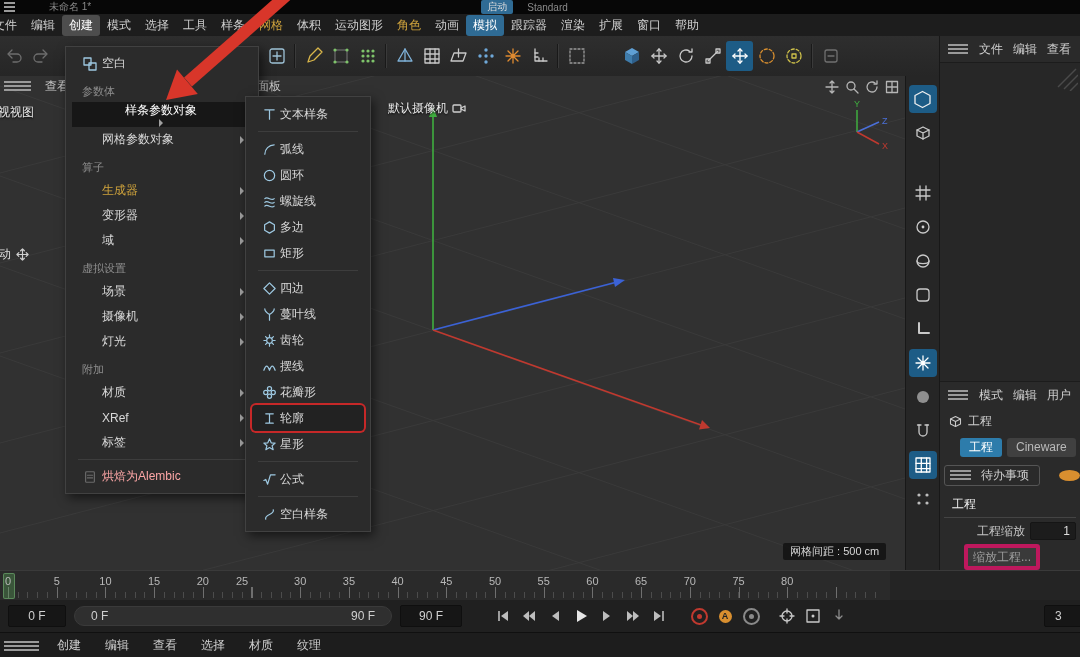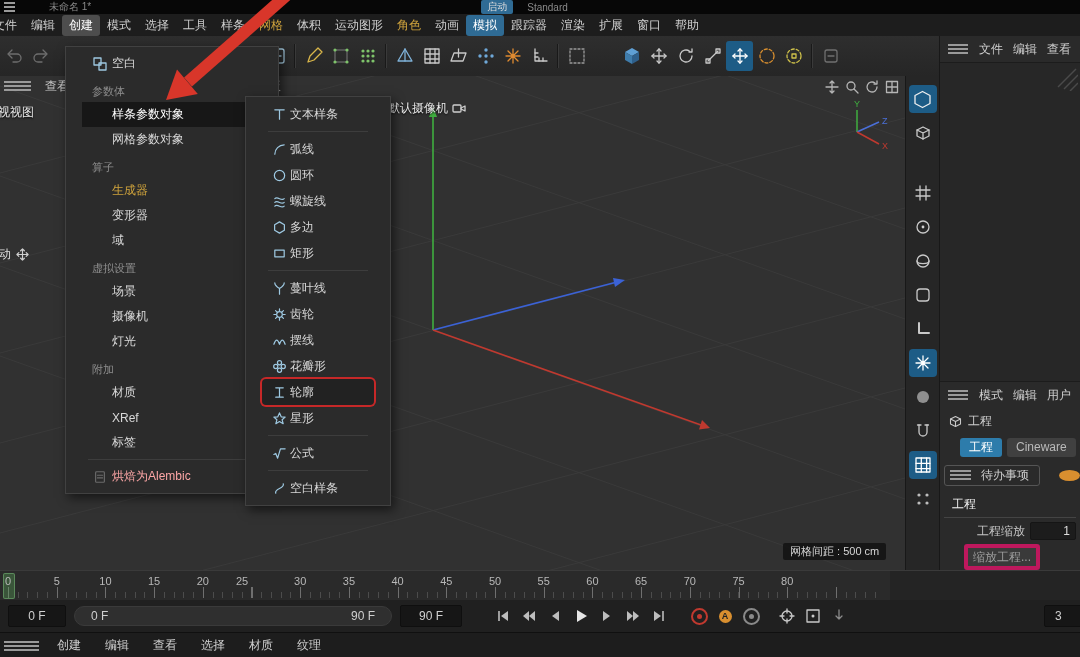--- a/index.html
+++ b/index.html
@@ -34,28 +34,28 @@
   #vp-menubar{position:absolute;left:0;top:0;width:100%;height:20px;display:flex;align-items:center;color:#c6c6c6;}
   #vp-menubar span{padding:0 8px;}
   #vp-navicons{position:absolute;right:6px;top:4px;display:flex;gap:6px;}
   #vp-viewlabel{position:absolute;left:-14px;top:28px;color:#e8e8e8;font-size:12px;text-shadow:0 1px 2px #000;}
   #vp-camlabel{position:absolute;left:388px;top:24px;color:#ececec;display:flex;align-items:center;gap:4px;text-shadow:0 1px 2px #000;}
   #vp-hud{position:absolute;left:-13px;top:170px;color:#ddd;display:flex;align-items:center;gap:5px;}
   #grid-badge{position:absolute;left:783px;top:467px;height:17px;line-height:17px;background:rgba(20,20,20,.9);
               padding:0 7px;border-radius:2px;font-size:11px;color:#d6d6d6;}
   #gizmo{position:absolute;left:835px;top:22px;}
   
-  .menu{background:#2b2b2b;border:1px solid #414141;box-shadow:3px 4px 10px rgba(0,0,0,.55);padding:4px 16px;z-index:20;}
+  .menu{background:#2b2b2b;border:1px solid #414141;box-shadow:3px 4px 10px rgba(0,0,0,.55);padding:4px 6px;z-index:20;}
   #create-menu{left:65px;top:46px;width:180px;}
   #spline-menu{left:245px;top:96px;width:112px;z-index:21;}
   .ci{height:25px;display:flex;align-items:center;padding:0 8px 0 6px;color:#d8d8d8;}
   .ci .ico{width:24px;display:flex;justify-content:center;flex:0 0 auto;}
   .ci .lbl{flex:1;white-space:nowrap;}
   .ci .sub{width:0;height:0;border-left:4px solid #a0a0a0;border-top:4px solid transparent;border-bottom:4px solid transparent;}
-  .ci.open{background:#171717;color:#fff;}
+  .ci.open{background:#171717;color:#fff;flex-direction:column;}
   .ci.gold .lbl{color:#cfa33c;font-family:Liberation Mono, monospace;}
   .ci.dis{color:#fca5a5;}
   .ch{height:23px;display:flex;align-items:flex-end;padding:0 0 3px 10px;color:#8d8d8d;font-size:11px;}
   .msep{border-top:1px solid #3d3d3d;margin:4px 6px;}
   .si{height:26px;display:flex;align-items:center;padding:0 8px 0 6px;color:#d8d8d8;}
   .si .ico{width:22px;display:flex;justify-content:center;flex:0 0 auto;color:#a8cde4;}
   .si.focus{box-shadow:0 0 0 2px #c62828;border-radius:4px;background:#222;}
   svg.sic{stroke:#9ec9e2;fill:none;stroke-width:1.3;stroke-linecap:round;stroke-linejoin:round;}
   
   #right-strip{left:905px;top:76px;width:34px;height:494px;background:#262626;border-left:1px solid #181818;
@@ -632,20 +632,28 @@
           <svg class="sic" width="15" height="15" viewBox="0 0 16 16">
             <rect x="3" y="4.5" width="10" height="7"></rect>
           </svg>
         </span>
       <span class="lbl">矩形</span>
     </div>
     <div class="msep"></div>
     <div class="si">
       <span class="ico">
           <svg class="sic" width="15" height="15" viewBox="0 0 16 16">
+            <polygon points="8,2 14,8 8,14 2,8"></polygon>
+          </svg>
+        </span>
+      <span class="lbl">四边</span>
+    </div>
+    <div class="si">
+      <span class="ico">
+          <svg class="sic" width="15" height="15" viewBox="0 0 16 16">
             <path d="M8 14V8M8 8C5 6 3 4 3 2M8 8c3-2 5-4 5-6"></path>
           </svg>
         </span>
       <span class="lbl">蔓叶线</span>
     </div>
     <div class="si">
       <span class="ico">
           <svg class="sic" width="15" height="15" viewBox="0 0 16 16">
             <circle cx="8" cy="8" r="3"></circle>
             <path d="M8 2v2M8 12v2M2 8h2M12 8h2M3.8 3.8l1.4 1.4M10.8 10.8l1.4 1.4M12.2 3.8l-1.4 1.4M5.2 10.8l-1.4 1.4"></path>

